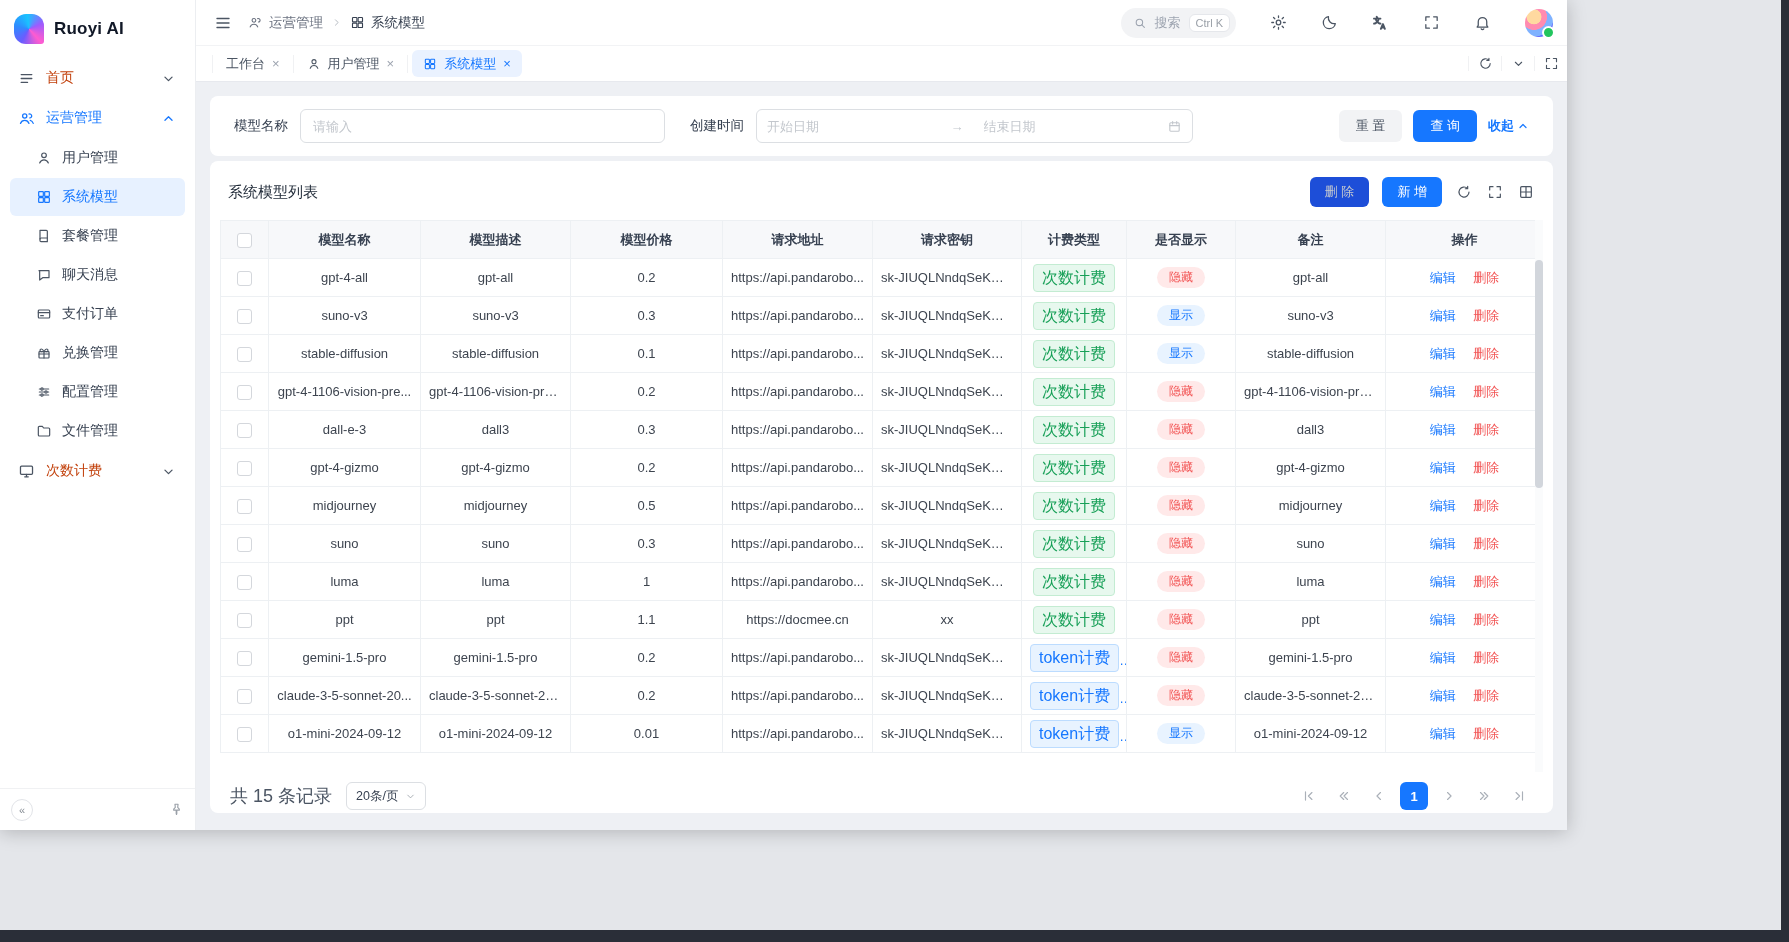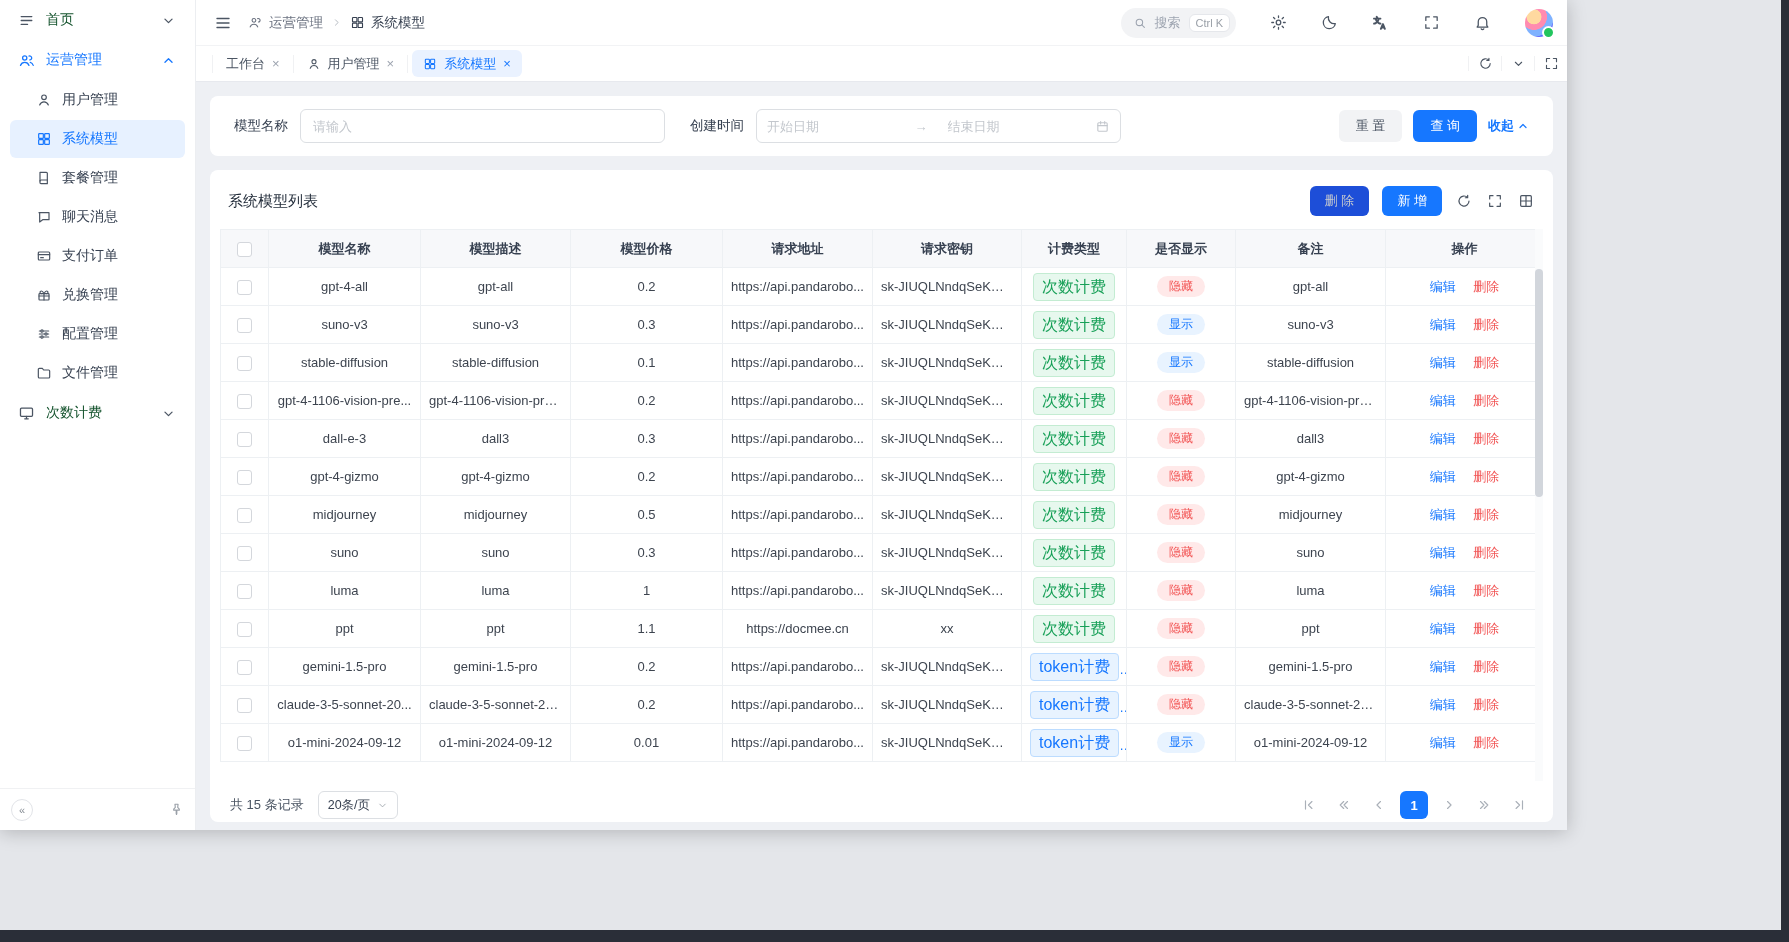--- a/index.html
+++ b/index.html
@@ -15,21 +15,21 @@
 
 
 .window{position:absolute;left:0;top:0;width:1567px;height:830px;background:#eef0f4;display:flex;box-shadow:0 2px 18px rgba(0,0,0,.22)}
 
 
 .sidebar{width:196px;background:#fff;border-right:1px solid #eceef1;position:relative;flex-shrink:0}
 .logo{display:flex;align-items:center;gap:10px;height:58px;padding:0 14px}
 .logo-mark{width:30px;height:30px;border-radius:12px 12px 3px 12px;background:conic-gradient(from 210deg,#6a5cff,#2f8bff,#19c3ff,#9b5cff,#ff5cd0,#6a5cff)}
 .logo-text{font-size:17px;font-weight:700;color:#111827;letter-spacing:.2px}
 .menu{padding:0 10px}
-.menu-item{display:flex;align-items:center;gap:11px;height:40px;padding:0 8px;border-radius:6px;font-size:14px;color:#14532d;cursor:pointer}
+.menu-item{display:flex;align-items:center;gap:11px;height:40px;padding:0 8px;border-radius:6px;font-size:14px;color:#c2410c;cursor:pointer}
 .menu-item svg.i{width:17px;height:17px;color:#4b5563}
 .menu-item .lbl{flex:1}
 .menu-item .chev{width:14px;height:14px;color:#9ca3af}
 .menu-item.primary-active{color:#1677ff}
 .menu-item.primary-active svg.i,.menu-item.primary-active .chev{color:#1677ff}
 .sub-item{display:flex;align-items:center;gap:10px;height:38px;margin:1px 0;padding:0 8px 0 26px;border-radius:6px;font-size:14px;color:#374151;cursor:pointer}
 .sub-item svg.i{width:16px;height:16px;color:#4b5563}
 .sub-item.active{background:#e7f1ff;color:#1677ff}
 .sub-item.active svg.i{color:#1677ff}
 .sidebar-footer{position:absolute;left:0;right:0;bottom:0;height:42px;border-top:1px solid #f0f1f3;display:flex;align-items:center;justify-content:space-between;padding:0 11px}
@@ -68,36 +68,36 @@
 .tbtn{width:33px;display:flex;align-items:center;justify-content:center;color:#4b5563;border-left:1px solid #f0f1f3;cursor:pointer}
 .tbtn svg.i{width:15px;height:15px}
 
 
 .content{flex:1;padding:14px;overflow:hidden}
 .filter-card{width:1343px;height:60px;background:#fff;border-radius:8px;display:flex;align-items:center;padding:0 24px}
 .grp{display:flex;align-items:center;gap:12px;margin-right:25px}
 .f-label{font-size:13.5px;color:#374151;white-space:nowrap}
 .f-input{width:365px;height:34px;border:1px solid #dcdfe3;border-radius:6px;padding:0 12px;font-size:13px;color:#374151}
 .f-input::placeholder{color:#c3c7cd}
-.date-range{width:365px;height:34px;border:1px solid #dcdfe3;border-radius:6px;display:flex;align-items:center;gap:6px;padding:0 10px}
+.date-range{width:437px;height:34px;border:1px solid #dcdfe3;border-radius:6px;display:flex;align-items:center;gap:6px;padding:0 10px}
 .date-range input{flex:1;min-width:0;border:none;font-size:13px;color:#374151}
 .date-range input::placeholder{color:#c3c7cd}
 .date-range input.end{text-align:left;padding-left:14px}
 .d-arrow{color:#c3c7cd;font-size:13px}
 .cal{color:#c3c7cd}
 .cal svg.i{width:15px;height:15px}
 .filter-right{margin-left:auto;display:flex;align-items:center;gap:11px}
 .btn{height:32px;padding:0 17px;border-radius:6px;font-size:13px;display:inline-flex;align-items:center;justify-content:center;cursor:pointer;border:none;white-space:nowrap}
 .btn-plain{background:#f2f3f5;color:#4b5563}
 .btn-primary{background:#1677ff;color:#fff}
 .collapse-link{display:flex;align-items:center;gap:3px;color:#1677ff;font-size:13px;font-weight:700;cursor:pointer}
 .collapse-link svg.i{width:12px;height:12px;stroke-width:2.4}
 
 
-.table-card{width:1343px;height:652px;background:#fff;border-radius:8px;margin-top:14px;padding:12px 10px 10px;position:relative}
+.table-card{width:1343px;height:652px;background:#fff;border-radius:8px;margin-top:5px;padding:12px 10px 10px;position:relative}
 .card-head{display:flex;align-items:center;padding:4px 8px 13px}
 .card-title{font-size:15px;color:#1f2937}
 .card-actions{margin-left:auto;display:flex;align-items:center;gap:13px}
 .btn-sm{height:30px;padding:0 15px;border-radius:6px;font-size:13px}
 .btn-del{background:#1d4ed8;color:#c7cacf;cursor:not-allowed}
 .icon-btn{color:#4b5563;cursor:pointer;display:flex;padding:1px}
 .icon-btn svg.i{width:16px;height:16px}
 .table-wrap{position:relative;height:552px;overflow:hidden;width:1323px;margin:0 auto}
 table{width:1323px;border-collapse:collapse;table-layout:fixed;font-size:13px;color:#3d444f}
 th,td{border:1px solid #edf0f3;height:38px;text-align:center;padding:0 8px;white-space:nowrap;overflow:hidden;text-overflow:ellipsis}
@@ -110,34 +110,38 @@
 .pill.hide{background:#ffe9e9;color:#f25555}
 .pill.show{background:#e8f3ff;color:#1677ff}
 .ops a{margin:0 7px;font-size:13px}
 .lnk-edit{color:#1677ff}
 .lnk-del{color:#f25555}
 .vscroll{position:absolute;right:0;top:0;bottom:0;width:8px;background:#fafbfc}
 .vthumb{position:absolute;right:0;top:40px;width:8px;height:228px;border-radius:4px;background:#d2d6dc;cursor:pointer}
 
 
 .pager-row{display:flex;align-items:center;margin-top:10px;padding:0 10px}
-.total{font-size:13px;color:#4b5563}
+.total{font-size:18px;color:#4b5563}
 .size-select{margin-left:14px;height:28px;border:1px solid #dcdfe3;border-radius:6px;display:flex;align-items:center;gap:7px;padding:0 9px;font-size:12.5px;color:#374151;cursor:pointer}
 .size-select svg.i{width:11px;height:11px;color:#9aa0a8}
 .pager{margin-left:auto;display:flex;align-items:center;gap:7px;color:#aab0b8}
 .pg{width:28px;height:28px;display:flex;align-items:center;justify-content:center;border-radius:6px;font-size:13px;cursor:pointer}
 .pg svg.i{width:14px;height:14px;stroke-width:2}
 .pg.current{background:#1677ff;color:#fff;font-weight:700}
 </style>
 </head>
 <body>
 
 <div class="window">
 
   <aside class="sidebar">
+    <div class="logo">
+      <span class="logo-mark"></span>
+      <span class="logo-text">Ruoyi AI</span>
+    </div>
     <nav class="menu">
 
       <div class="menu-item">
         <svg class="i" viewBox="0 0 24 24">
             <path d="M4.5 6.5h15M4.5 12h15M4.5 17.5h9"></path>
           </svg>
         <span class="lbl">首页</span>
         <svg class="i chev" viewBox="0 0 24 24">
             <path d="M7 10l5 5 5-5"></path>
           </svg>

